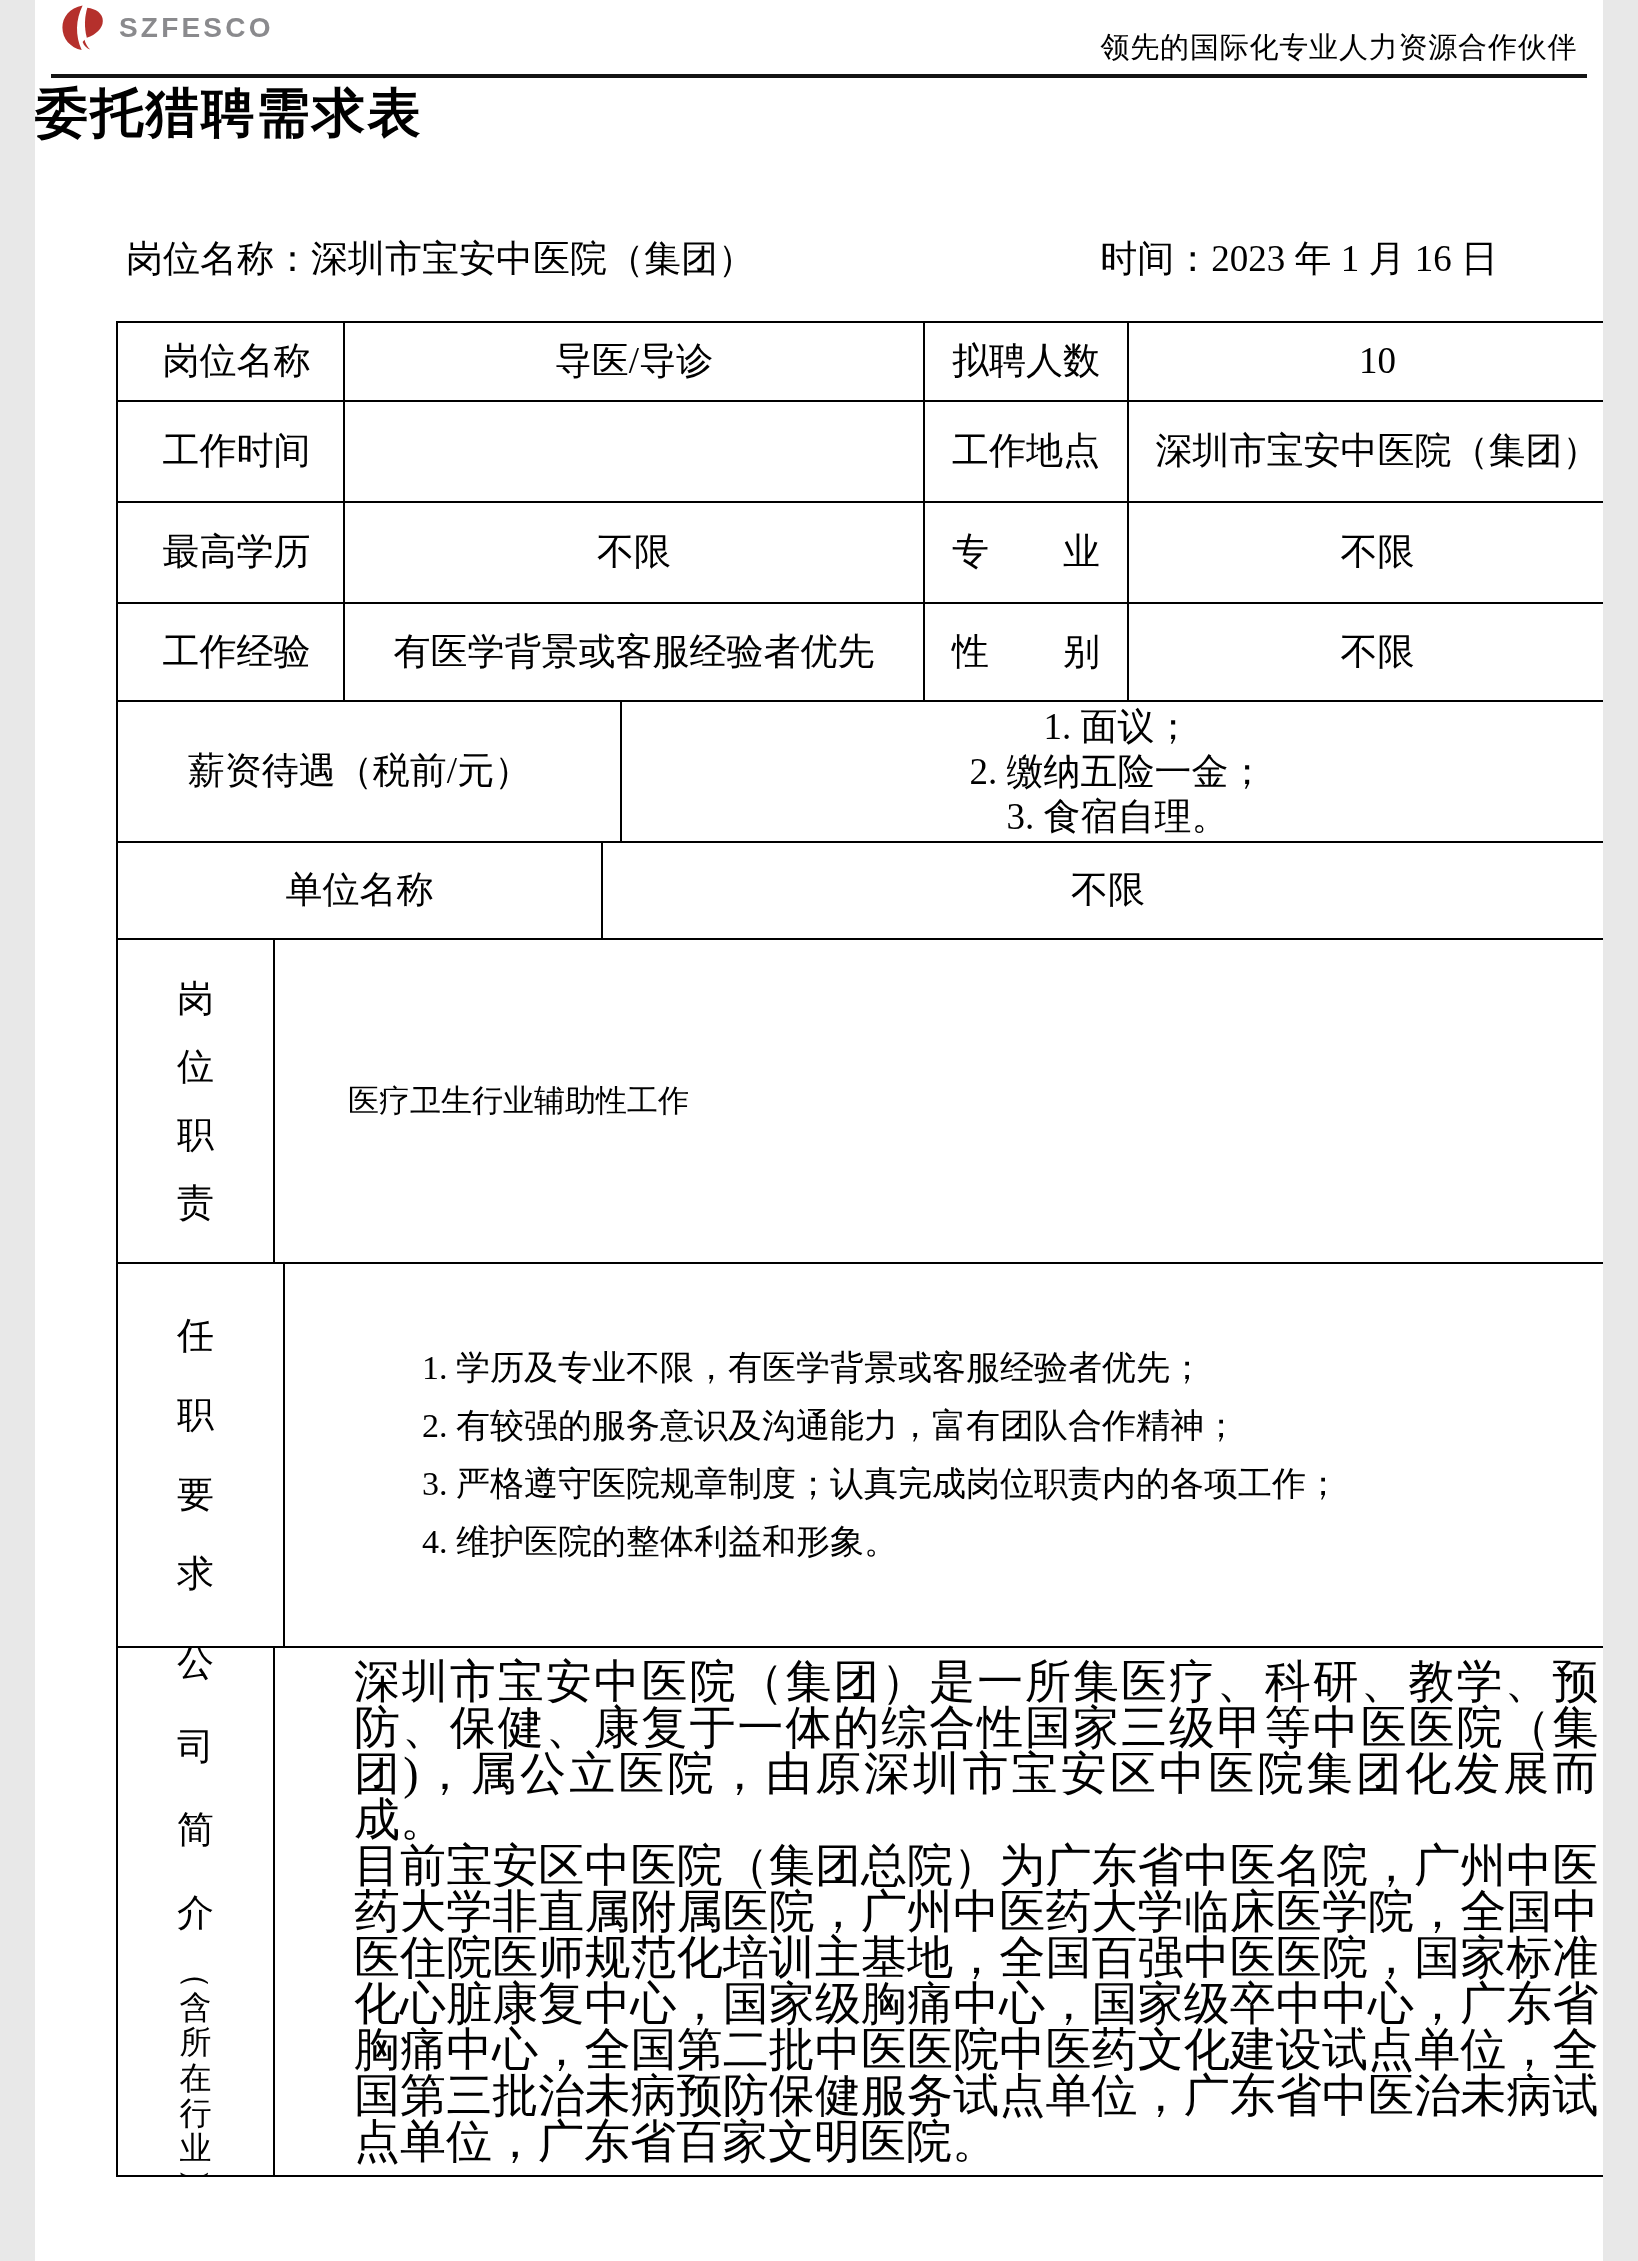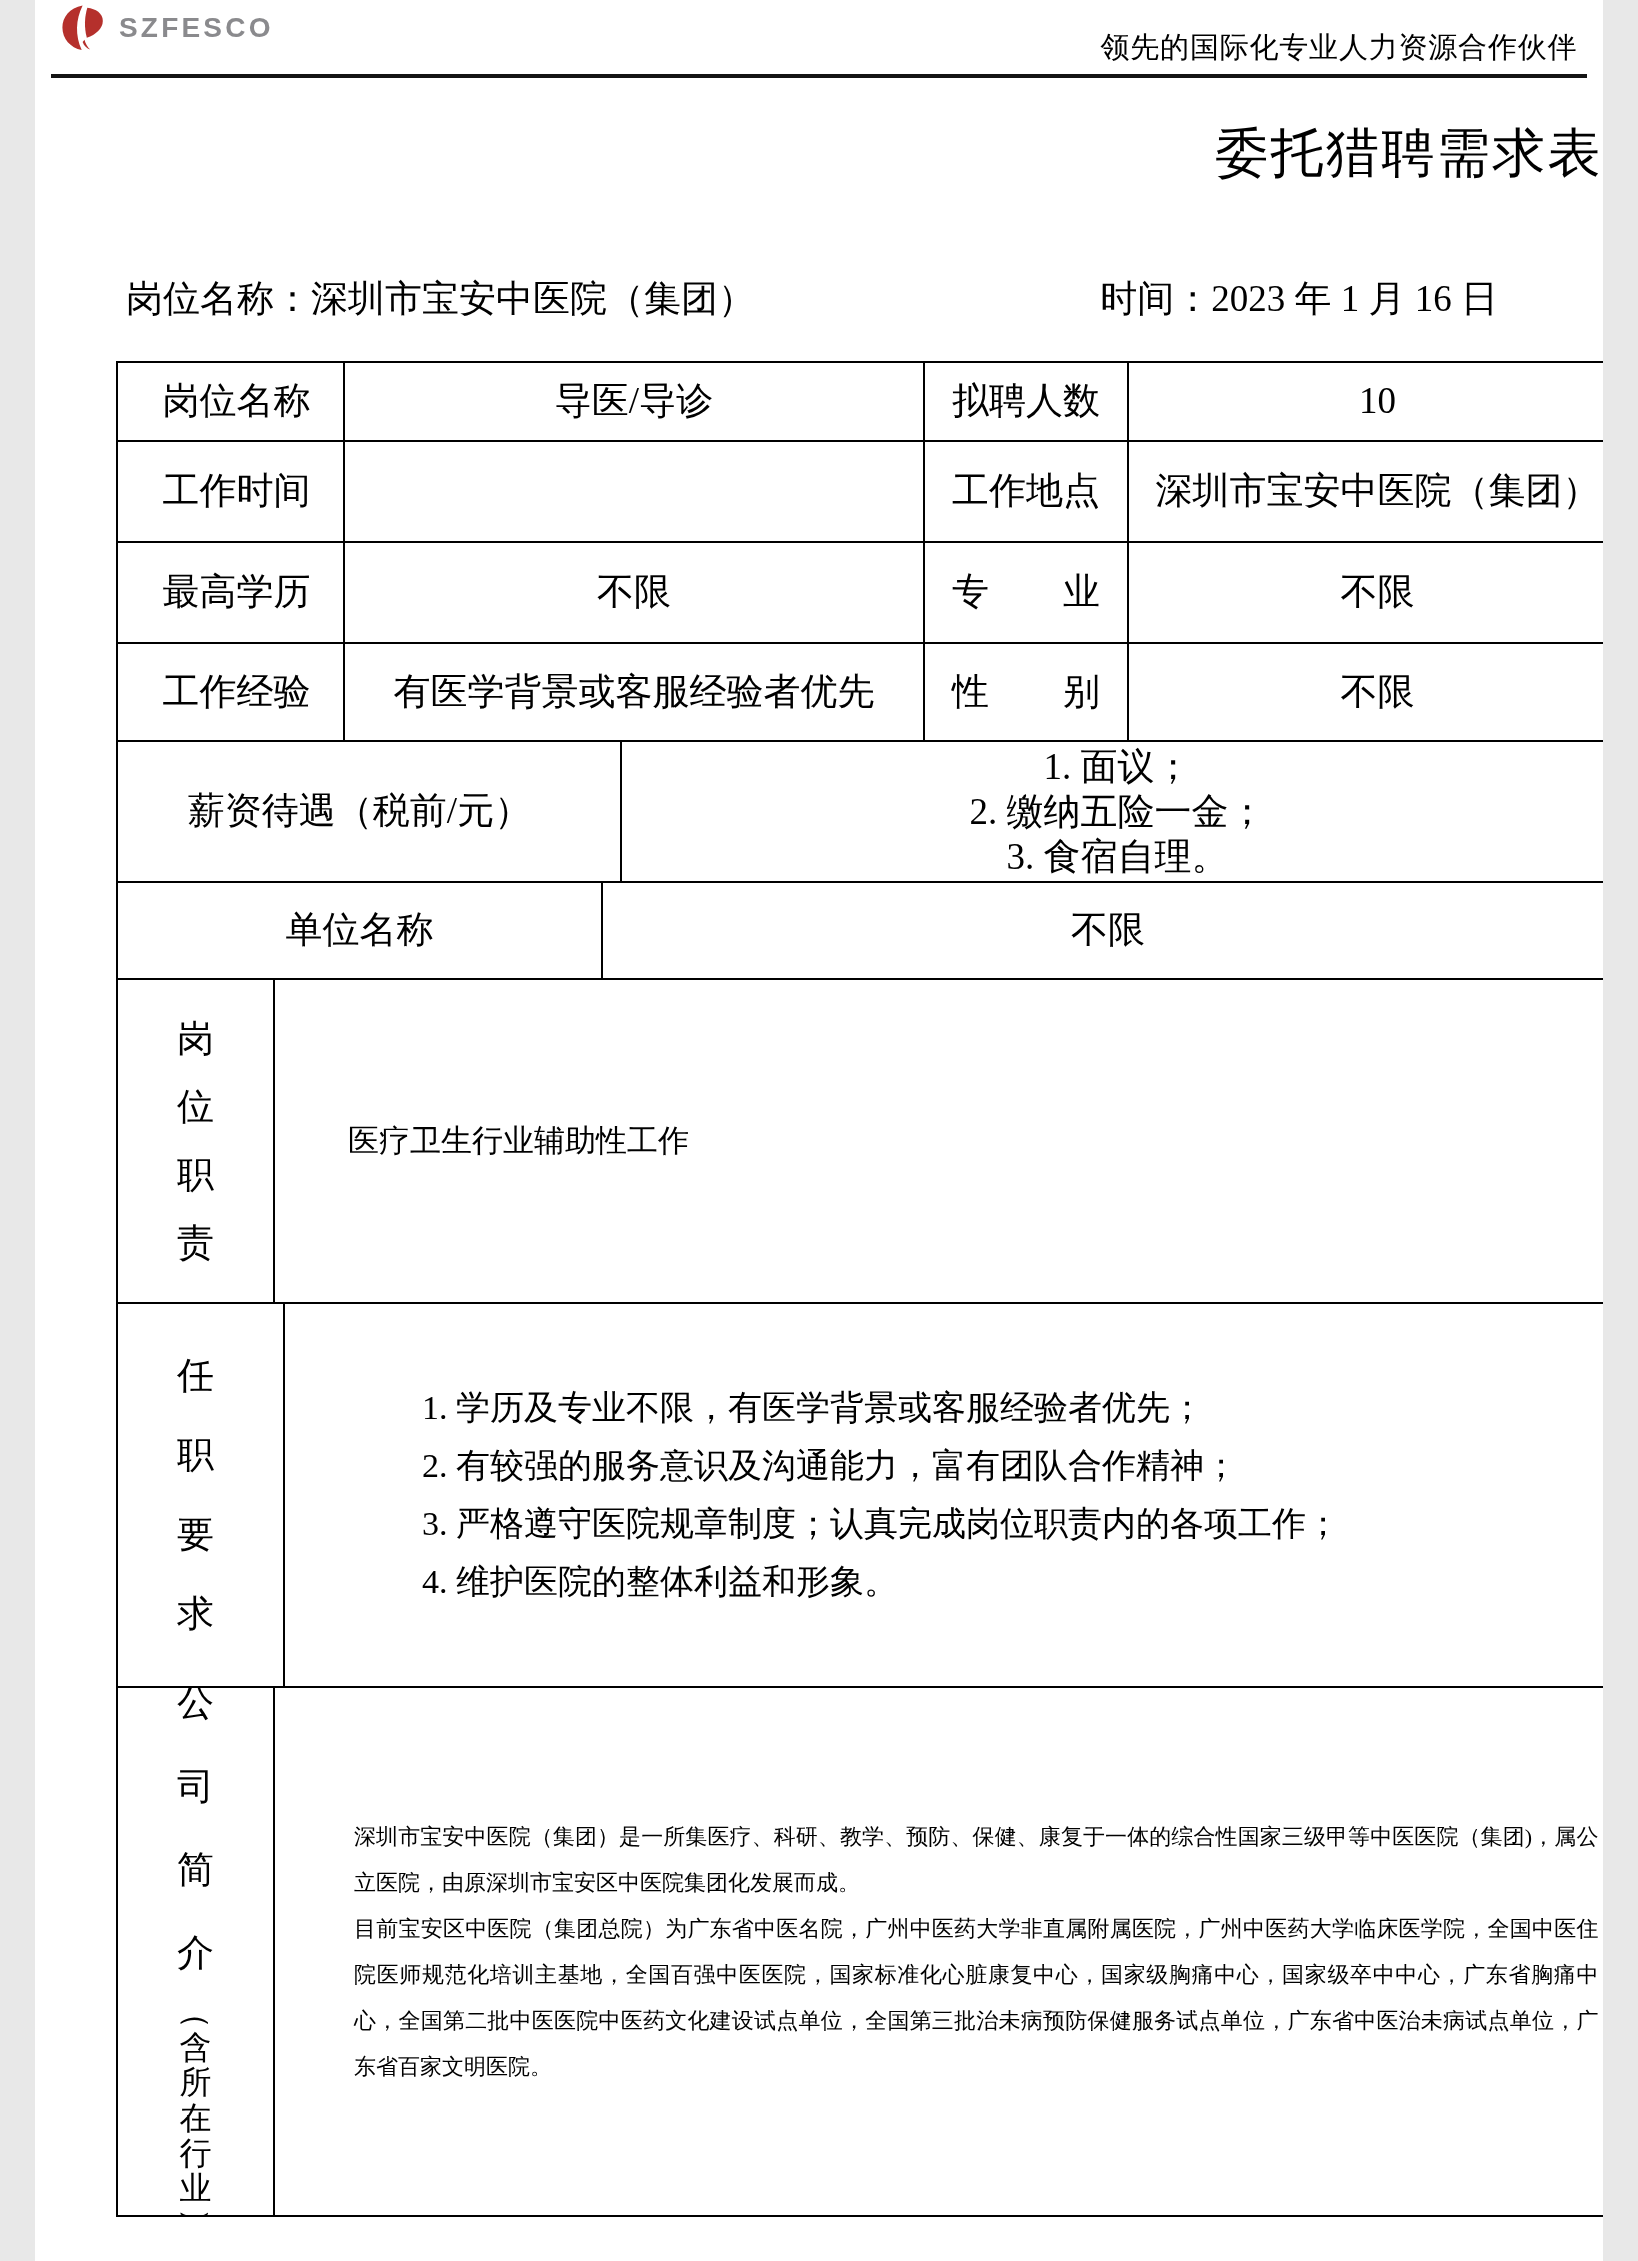--- a/index.html
+++ b/index.html
@@ -40,24 +40,23 @@
   .tagline {
     position: absolute;
     right: 9.7px;
     bottom: 6.5px;
     font-size: 29px;
     letter-spacing: 0.8px;
     white-space: nowrap;
   }
   
   .doc-title {
-    margin-top: 40px;
-    text-align: right;
+    text-align: left;
     font-family: "Liberation Sans", "DejaVu Sans", sans-serif;
-    font-weight: 400;
+    font-weight: 700;
     font-size: 53px;
     letter-spacing: 2.4px;
   }
   
   .info-row {
     display: flex;
     justify-content: space-between;
     margin: 84px 105px 0 91px;
     font-size: 37px;
     white-space: nowrap;
@@ -108,21 +107,21 @@
     white-space: nowrap;
   }
   
   .company-content {
     flex-direction: column;
     justify-content: center;
     align-items: stretch;
     padding: 0 14.6px 0 79px;
   }
   .company-content p {
-    font-size: 22px;
+    font-size: 46px;
     line-height: 46px;
     text-align: justify;
     text-justify: inter-ideograph;
   }
   
   .vlabel {
     flex-direction: column;
     justify-content: space-between;
     align-items: center;
   }

